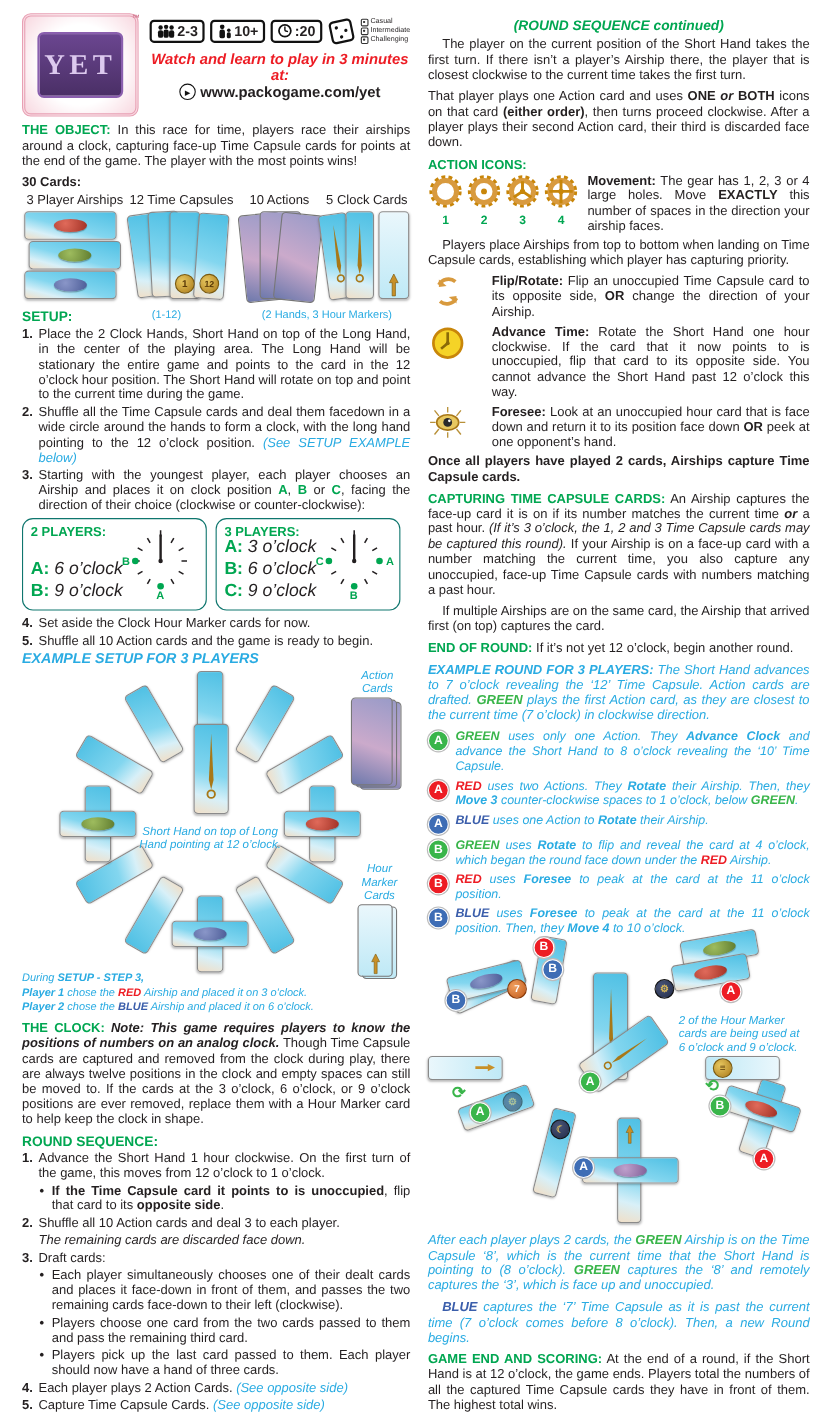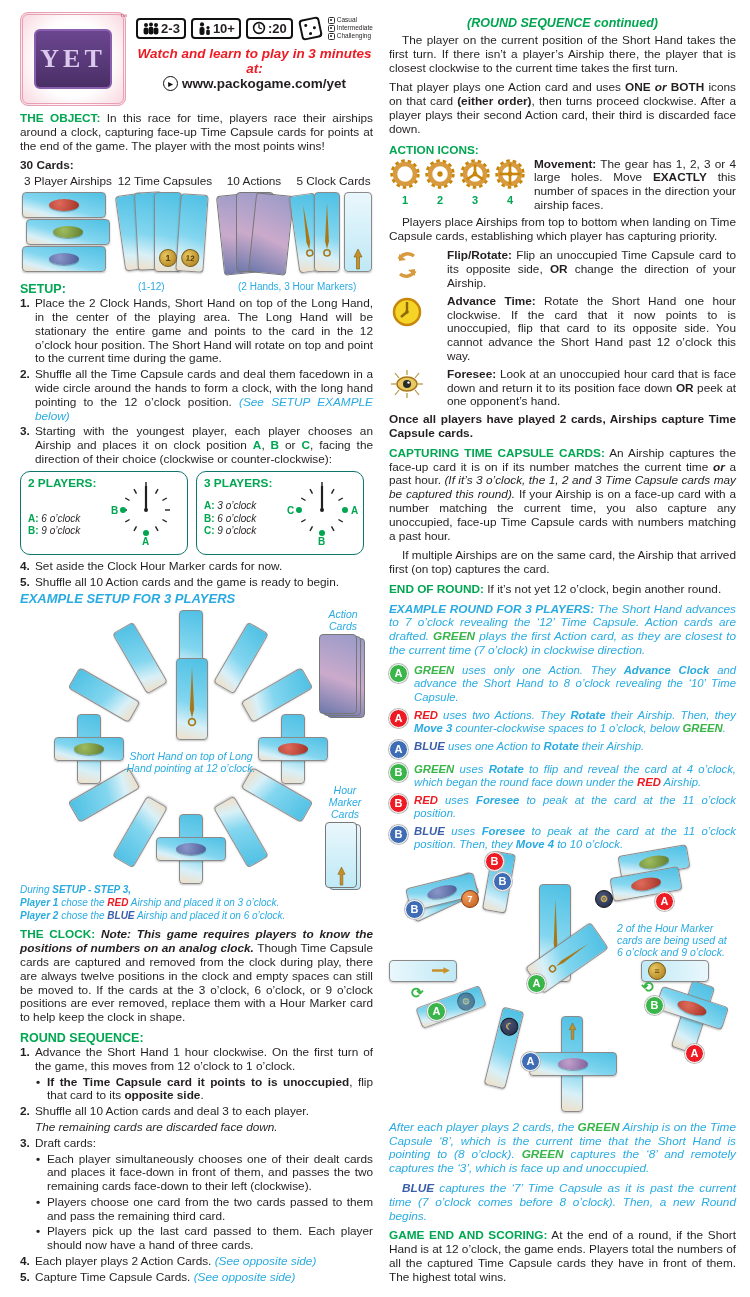--- a/index.html
+++ b/index.html
@@ -52,21 +52,21 @@
   .step{position:relative;padding-left:15px;margin-bottom:2px;font-size:11.8px;line-height:1.17;text-align:justify;}
   .step>.num{position:absolute;left:0;top:0;font-weight:700;}
   .step.sub{padding-left:27px;}
   .step.sub>.num{left:16px;font-weight:700;}
   .step.cont{font-style:italic;}
 
   
   .pboxes{display:flex;gap:8px;margin:4px 0 5px;}
   .pbox{border:1px solid #0f766e;border-radius:10px;width:168px;height:84px;position:relative;padding:4px 7px;box-sizing:border-box;}
   .pbox .title{color:#00A651;font-weight:700;font-size:11.8px;}
-  .pbox .poslines{position:absolute;left:7px;bottom:16px;font-size:10px;line-height:1.25;}
+  .pbox .poslines{position:absolute;left:7px;bottom:6px;font-size:16px;line-height:1.25;}
   .pbox .poslines .val{font-style:italic;}
   .pbox svg{position:absolute;right:2px;top:6px;}
 
   
   .exhead{color:#29ABE2;font-weight:700;font-style:italic;font-size:13px;margin:2px 0 2px;}
   .diagram{position:relative;height:272px;margin-bottom:2px;}
   .cap{position:absolute;width:22px;height:68px;}
   .capland{position:absolute;width:68px;height:22px;}
   .ctrcard{position:absolute;width:30px;height:80px;display:flex;align-items:center;justify-content:center;}
   .dlabel{position:absolute;color:#29ABE2;font-style:italic;font-size:10.5px;line-height:1.15;text-align:center;}

